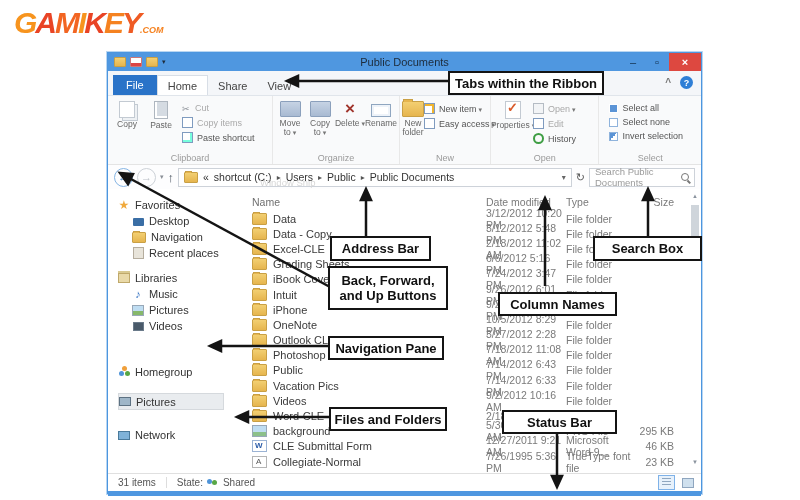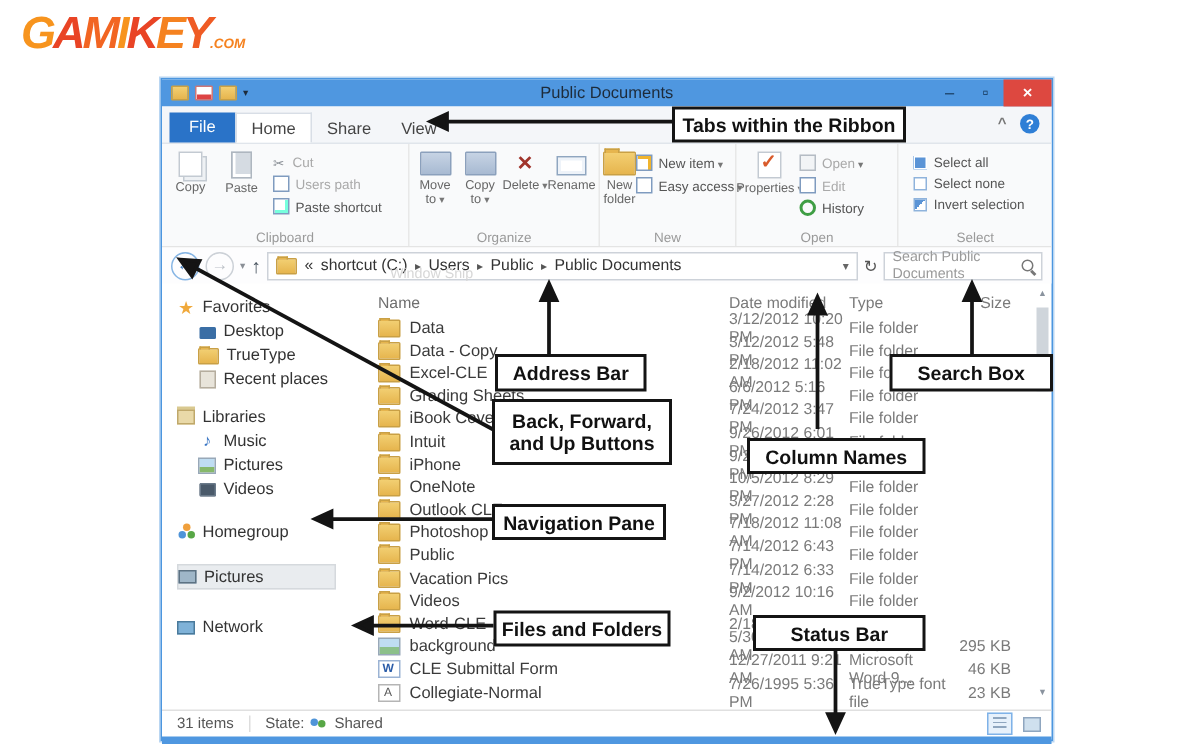--- a/index.html
+++ b/index.html
@@ -204,21 +204,21 @@
           <span class="ic ic-paste"></span>
           <span>Paste</span>
         </div>
         <div class="smallcol">
           <div class="smallbtn dis">
               <span class="si si-cut"></span>
               <span>Cut</span>
             </div>
           <div class="smallbtn dis">
               <span class="si si-page"></span>
-              <span>Users path</span>
+              <span>Copy items</span>
             </div>
           <div class="smallbtn">
               <span class="si si-page arrow"></span>
               <span>Paste shortcut</span>
             </div>
         </div>
         <div class="rgroup-label">Clipboard</div>
       </div>
 
       <div class="rgroup" style="width:124px">
@@ -332,21 +332,21 @@
             <span>Favorites</span>
           </div>
         <div class="nitem child">
             <span class="nicon">
               <span class="ni-desktop"></span>
             </span>
             <span>Desktop</span>
           </div>
         <div class="nitem child">
             <span class="mfold"></span>
-            <span>TrueType</span>
+            <span>Navigation</span>
           </div>
         <div class="nitem child">
             <span class="nicon">
               <span class="ni-recent"></span>
             </span>
             <span>Recent places</span>
           </div>
         <div class="nitem" style="margin-top:9px">
             <span class="nicon">
               <span class="ni-lib"></span>
@@ -362,21 +362,21 @@
               <span class="ni-pic"></span>
             </span>
             <span>Pictures</span>
           </div>
         <div class="nitem child">
             <span class="nicon">
               <span class="ni-video"></span>
             </span>
             <span>Videos</span>
           </div>
-        <div class="nitem" style="margin-top:13px">
+        <div class="nitem" style="margin-top:30px">
             <span class="nicon ni-home"></span>
             <span>Homegroup</span>
           </div>
         <div class="nitem sel" style="margin-top:13px">
             <span class="nicon">
               <span class="ni-computer"></span>
             </span>
             <span>Pictures</span>
           </div>
         <div class="nitem" style="margin-top:17px">

